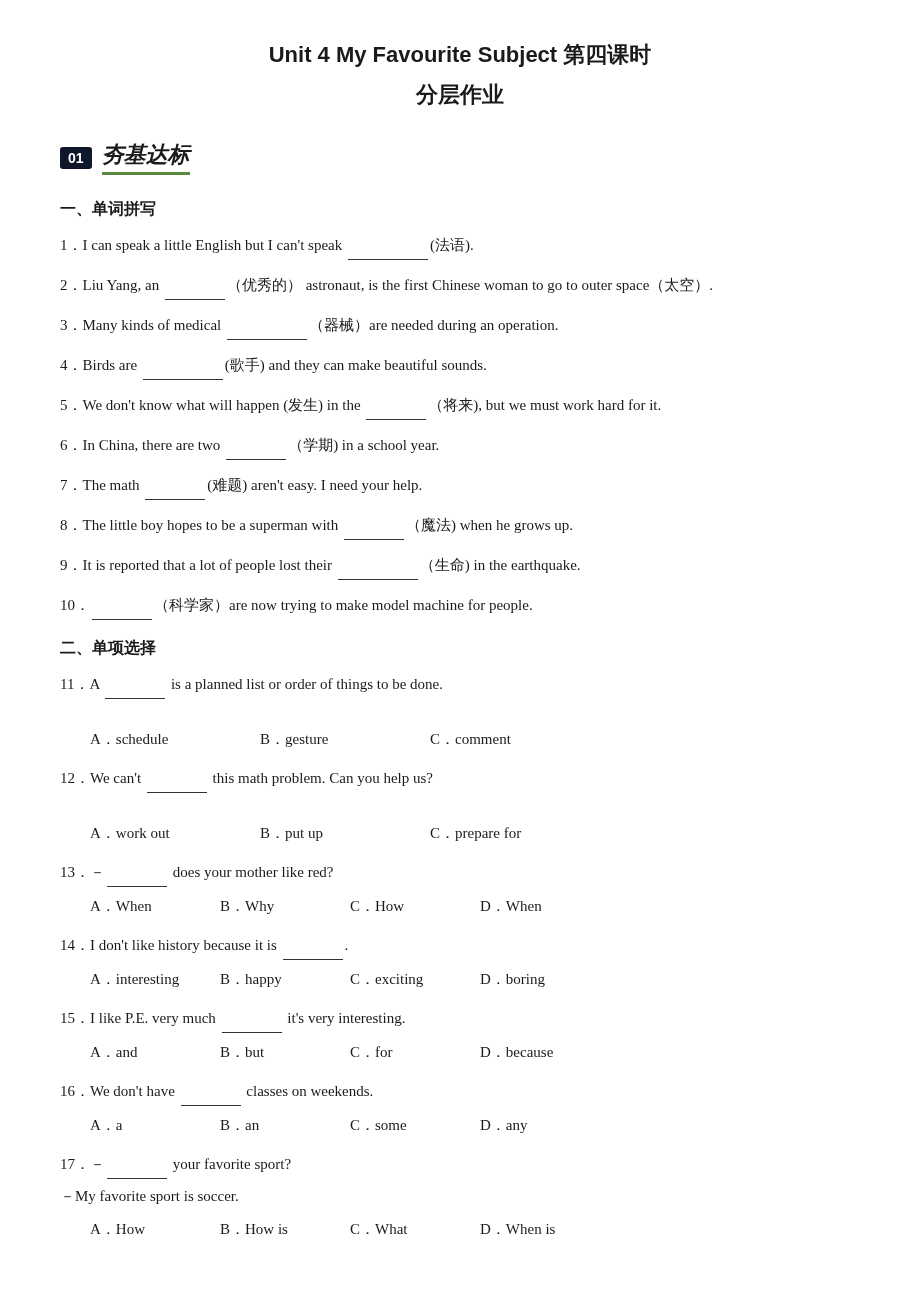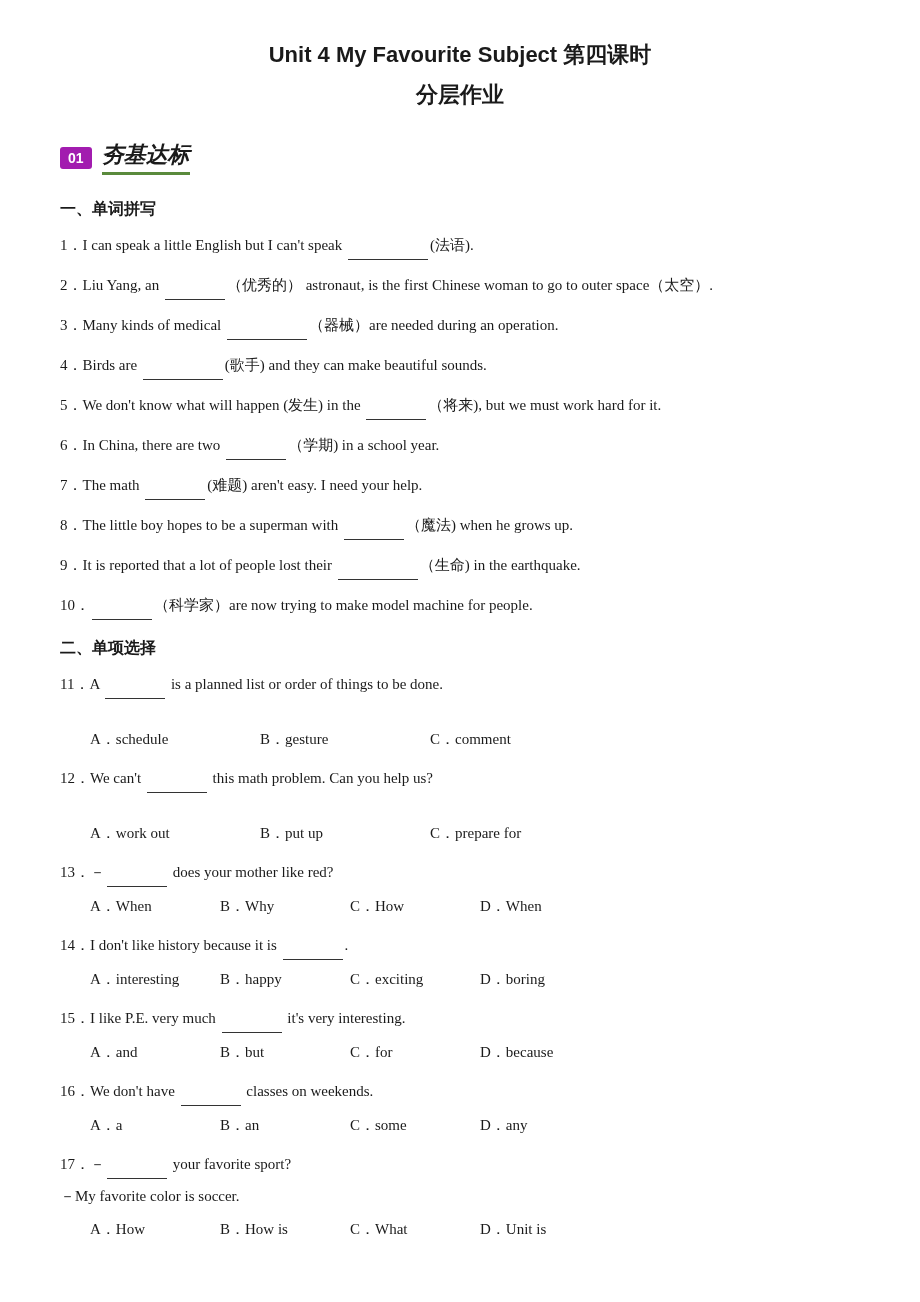--- a/index.html
+++ b/index.html
@@ -29,21 +29,21 @@
       font-weight: bold;
       margin-bottom: 30px;
       font-family: "SimHei", "黑体", sans-serif;
     }
     .section-badge-row {
       display: flex;
       align-items: center;
       margin-bottom: 24px;
     }
     .badge-num {
-      background: #a21caf;
+      background: #0f172a;
       color: white;
       font-weight: bold;
       font-size: 14px;
       padding: 3px 8px;
       border-radius: 3px;
       margin-right: 10px;
       font-family: Arial, sans-serif;
     }
     .badge-label {
       font-size: 22px;
@@ -204,20 +204,20 @@
   <div class="options-row">
     <span class="option-4">A．a</span>
     <span class="option-4">B．an</span>
     <span class="option-4">C．some</span>
     <span class="option-4">D．any</span>
   </div>
 </div>
 
 <div class="question">
   <div class="dialog-line">17．－<span class="blank-sm">&nbsp;&nbsp;&nbsp;&nbsp;&nbsp;&nbsp;</span> your favorite sport?</div>
-  <div class="dialog-line">－My favorite color is soccer.</div>
+  <div class="dialog-line">－My favorite sport is soccer.</div>
   <div class="options-row">
     <span class="option-4">A．How</span>
     <span class="option-4">B．How is</span>
     <span class="option-4">C．What</span>
-    <span class="option-4">D．Unit is</span>
+    <span class="option-4">D．When is</span>
   </div>
 </div>
 
 </body></html>

